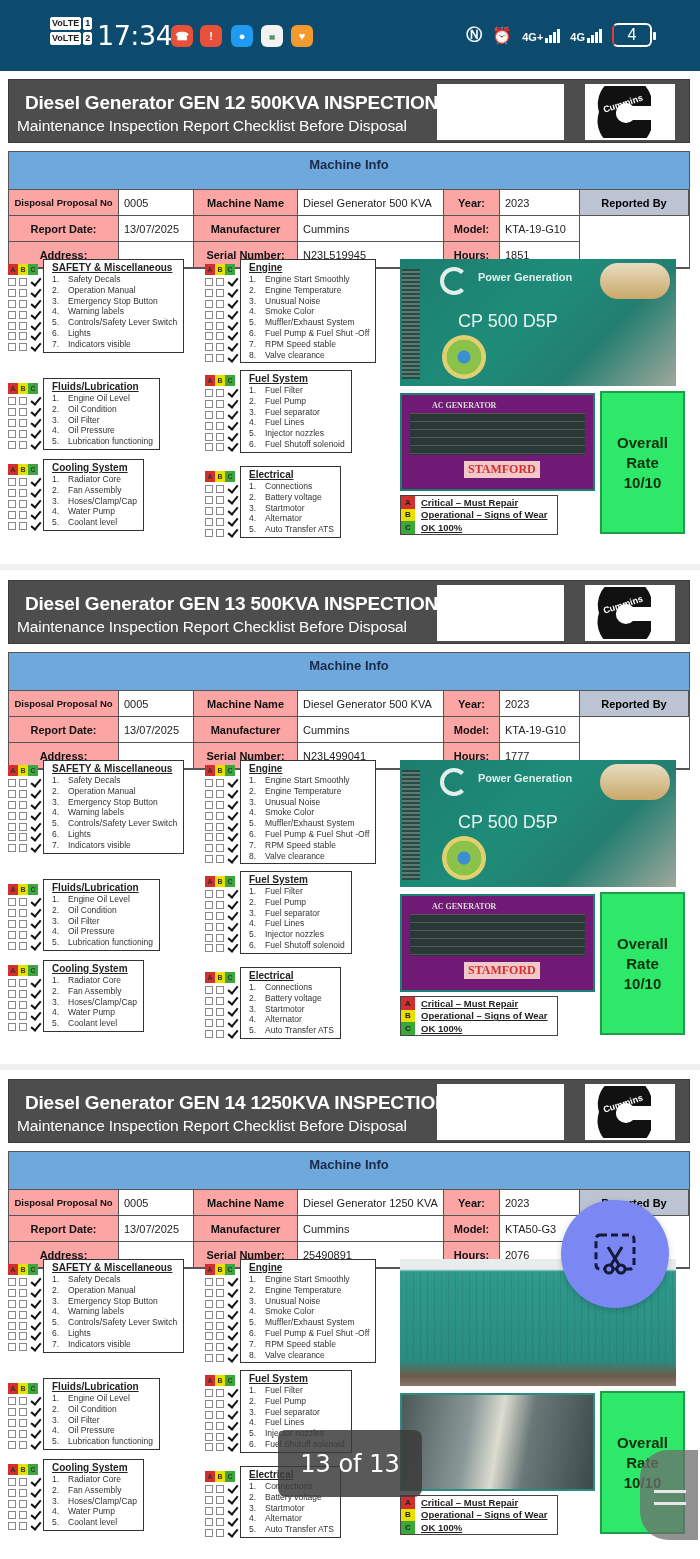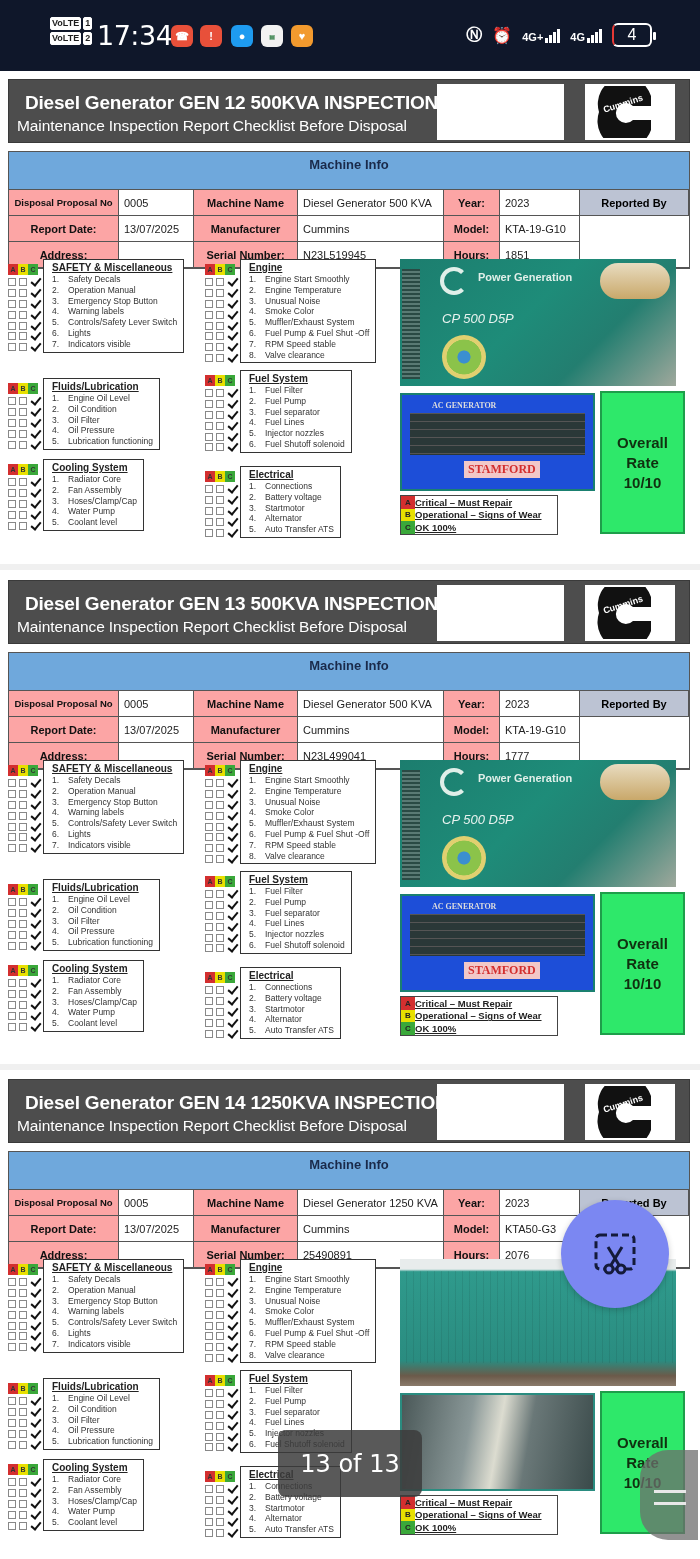--- a/index.html
+++ b/index.html
@@ -1,17 +1,17 @@
 <!DOCTYPE html>
 <html><head>
 <meta charset="utf-8">
 <style>
 *{box-sizing:border-box;margin:0;padding:0}
 html,body{width:700px;height:1559px;overflow:hidden;background:#fff;font-family:"Liberation Sans",sans-serif;position:relative}
-.statusbar{position:absolute;left:0;top:0;width:700px;height:71px;background:#0f172a;color:#fff}
+.statusbar{position:absolute;left:0;top:0;width:700px;height:71px;background:#0c4a6e;color:#fff}
 .volte{position:absolute;left:50px;font-size:9px;font-weight:bold;line-height:11px}
 .volte span{display:inline-block;border:1px solid #fff;border-radius:2px;padding:0 1px;margin-right:2px;background:#fff;color:#1f1f1f}
 .sb-time{position:absolute;left:97px;top:20px;font-size:27px;font-family:"DejaVu Sans",sans-serif;letter-spacing:-0.5px}
 .appicon{position:absolute;top:25px;width:22px;height:22px;border-radius:6px;display:flex;align-items:center;justify-content:center;font-size:11px;color:#fff;font-weight:bold}
 .sb-right{position:absolute;top:22px;right:48px;height:26px;display:flex;align-items:center;gap:10px;font-size:11px;font-weight:bold}
 .batt{width:40px;height:24px;border:2px solid #fff;border-radius:6px;display:flex;align-items:center;justify-content:center;font-size:16px;font-weight:normal;position:relative;border-left-color:#e53935}
 .batt:after{content:"";position:absolute;right:-6px;top:7px;width:3px;height:8px;background:#fff;border-radius:1px}
 .sig{display:flex;align-items:flex-end;gap:1px;height:16px}
 .sig i{display:block;width:3px;background:#fff}
 .content{position:absolute;left:0;top:71px;width:700px}
@@ -40,32 +40,32 @@
 .tick{width:10px;height:10px;position:relative}
 .tick:after{content:"";position:absolute;left:3px;top:-1px;width:4px;height:8px;border-right:2px solid #111;border-bottom:2px solid #111;transform:rotate(40deg)}
 .sbox{position:absolute;left:35px;top:-5px;border:1.5px solid #333;background:#fff;padding:2px 6px 2px 8px}
 .sbox h4{font-size:10px;text-decoration:underline;font-weight:bold;color:#222;line-height:12px}
 .sbox ol{list-style:none}
 .sbox li{font-size:8.5px;color:#333;line-height:10.8px;white-space:nowrap}
 .sbox li b{display:inline-block;width:16px;font-weight:normal}
 .photo1{position:absolute;left:400px;top:188px;width:276px;height:127px;background:linear-gradient(135deg,#1c7d6e 0%,#1e8c79 45%,#237e70 70%,#9fa89c 100%);overflow:hidden}
 .photo1 .tank{position:absolute;right:6px;top:4px;width:70px;height:36px;border-radius:30px;background:linear-gradient(180deg,#e8dcc0,#c9a86a)}
 .photo1 .pg{position:absolute;left:78px;top:12px;color:#e0efe9;font-size:11px;font-weight:bold;line-height:13px}
-.photo1 .cp{position:absolute;left:42px;top:52px;color:#e8f3ef;font-size:13px;font-style:italic}
+.photo1 .cp{position:absolute;left:58px;top:52px;color:#e8f3ef;font-size:18px;}
 .photo1 .seal{position:absolute;left:42px;top:76px;width:44px;height:44px;border-radius:50%;background:radial-gradient(circle,#3b8fd0 20%,#8bc34a 22%,#8bc34a 55%,#e0d070 57%)}
 .photo1 .clogo{position:absolute;left:40px;top:8px;width:28px;height:28px;border:4px solid #e0efe9;border-right-color:transparent;border-radius:50%}
 .photo1 .grille{position:absolute;left:2px;top:10px;width:18px;height:110px;background:repeating-linear-gradient(180deg,#2a4a44 0 2px,#5a7a74 2px 4px)}
-.plate{position:absolute;left:400px;top:322px;width:195px;height:98px;background:#1d4ed8;border:2px solid #1a8070;overflow:hidden}
+.plate{position:absolute;left:400px;top:322px;width:195px;height:98px;background:#701a75;border:2px solid #1a8070;overflow:hidden}
 .plate .ac{position:absolute;left:30px;top:6px;color:#ddd;font-size:8px;font-family:"Liberation Serif",serif;font-weight:bold}
 .plate .lines{position:absolute;left:8px;top:18px;right:8px;height:42px;background:repeating-linear-gradient(180deg,#555 0 1px,#2a3838 1px 8px)}
 .plate .stam{position:absolute;left:62px;top:66px;background:#f2c8c8;color:#d32f2f;font-size:12px;font-weight:bold;padding:1px 4px;font-family:"Liberation Serif",serif}
 .legend{position:absolute;left:400px;top:424px;width:158px;border:1.5px solid #444;background:#fff}
 .legend div{display:flex;height:12.5px;align-items:center}
 .legend .k{width:14px;height:12.5px;font-size:8px;font-weight:bold;display:flex;align-items:center;justify-content:center;color:#222}
-.legend .t{font-size:9.5px;font-weight:bold;text-decoration:underline;color:#222}
+.legend .t{font-size:9.5px;font-weight:bold;text-decoration:underline;padding-left:6px;color:#222}
 .rate{position:absolute;left:600px;top:320px;width:85px;height:143px;background:#2ee86a;border:2px solid #1e9e4a;display:flex;flex-direction:column;align-items:center;justify-content:center;font-weight:bold;font-size:15px;color:#103010;line-height:20px;text-align:center}
 .gap-line{position:absolute;left:0;width:700px;height:6px;background:#f0f0f0}
 .photo3{position:absolute;left:400px;top:188px;width:276px;height:127px;background:linear-gradient(180deg,#e8ecec 0%,#e8ecec 8%,#2f9a8c 10%,#2a8c80 80%,#6b5a4a 92%,#8a7a6a 100%);overflow:hidden}
 .photo3 .ribs{position:absolute;left:0;top:12px;width:100%;height:92px;background:repeating-linear-gradient(90deg,transparent 0 6px,rgba(0,0,0,0.08) 6px 7px)}
 .plate3{position:absolute;left:400px;top:322px;width:195px;height:98px;background:linear-gradient(100deg,#4a5858 0%,#8a9898 35%,#dcdcd0 50%,#6a7878 65%,#3a4a4a 100%);border:2px solid #2a8c80}
 .overlay-count{position:absolute;left:278px;top:1430px;width:144px;height:67px;background:rgba(60,60,60,0.85);border-radius:8px;color:#fff;font-size:24px;display:flex;align-items:center;justify-content:center;font-family:"DejaVu Sans",sans-serif}
 .fab{position:absolute;left:561px;top:1200px;width:108px;height:108px;border-radius:50%;background:#7b87f2;display:flex;align-items:center;justify-content:center;box-shadow:0 2px 6px rgba(0,0,0,0.2)}
 .handle{position:absolute;left:640px;top:1450px;width:58px;height:90px;background:rgba(110,110,110,0.75);border-radius:28px 0 0 28px}
 .handle i{position:absolute;left:14px;width:32px;height:3px;background:#e8e8e8}
 </style>

